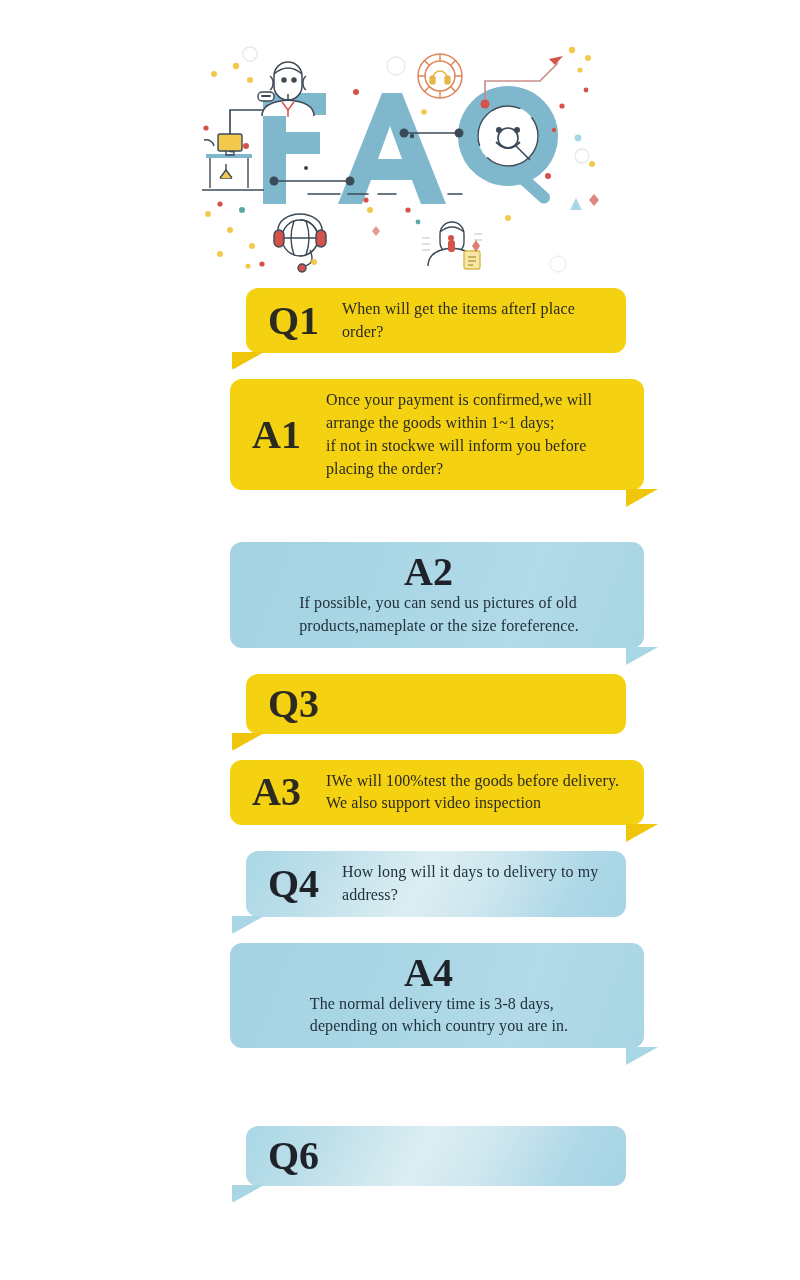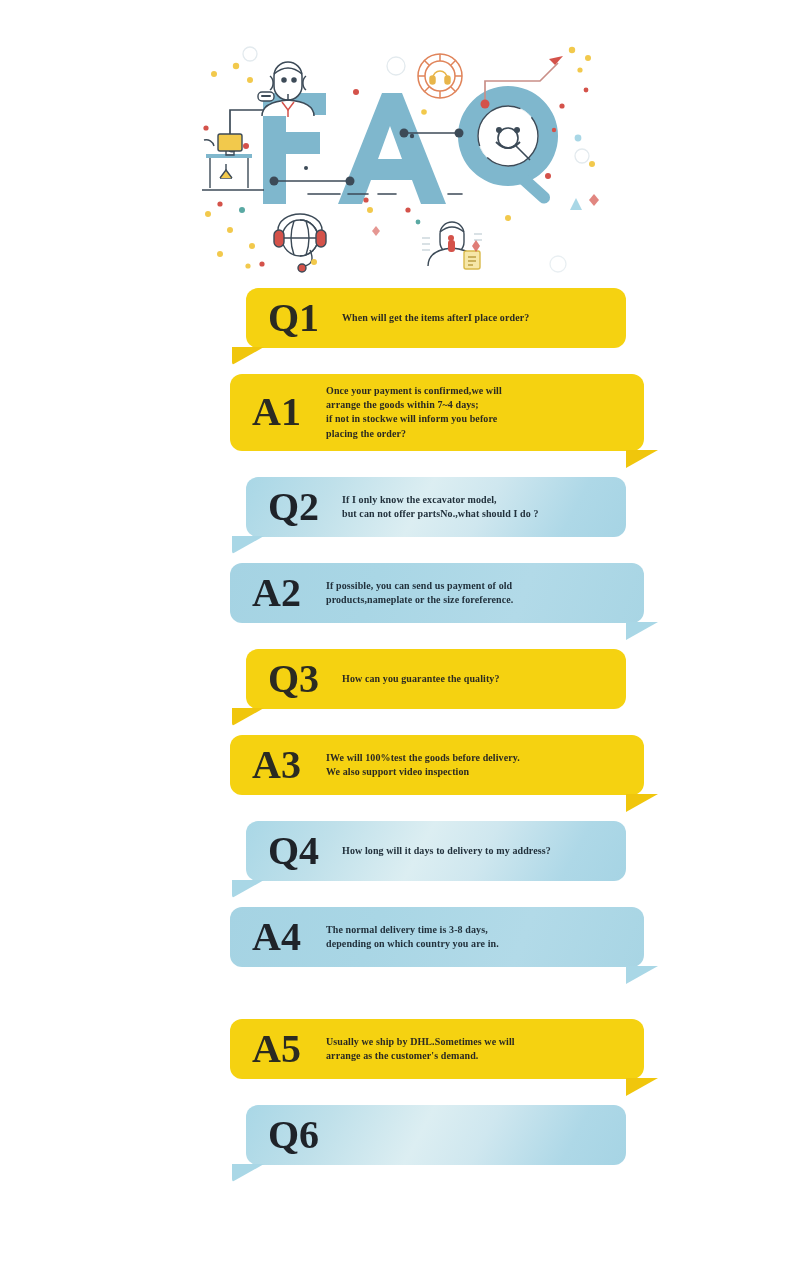--- a/index.html
+++ b/index.html
@@ -93,20 +93,21 @@
     --tail: #F0C60C;
   }
   .theme-yellow.a { background: #F5D211; }
 
   .theme-blue {
     background: linear-gradient(118deg, #a9d7e6 0%, #bfe0ea 22%, #dceef2 46%, #cfe7ef 62%, #aed8e7 84%, #a6d4e4 100%);
     --tail: #a9d7e6;
   }
   .theme-blue.a {
     background: linear-gradient(110deg, #a5d3e3 0%, #a9d6e5 35%, #b2dae8 70%, #a8d5e4 100%);
+    flex-direction: column;
   }
 
   
   .card-label {
     flex: 0 0 auto;
     width: 78px;
     font-family: "Liberation Serif", serif;
     font-size: 40px;
     font-weight: 700;
     line-height: 1;
@@ -114,22 +115,22 @@
     letter-spacing: 0px;
     text-align: left;
     padding-left: 4px;
   }
   .theme-blue .card-label { color: #1f2329; }
 
   
   .card-text {
     flex: 1 1 auto;
     font-family: "Liberation Serif", serif;
-    font-size: 10px;
-    font-weight: 700;
+    font-size: 16px;
+    font-weight: 400;
     line-height: 1.42;
     color: #2b2a22;
     white-space: pre-line;
     letter-spacing: .1px;
   }
   .theme-blue .card-text { color: #22313c; }
   .gap-md { height: 26px; }
 </style>
 </head>
 <body>
@@ -318,46 +319,40 @@
 
     <div class="card-row">
       <div class="card q theme-yellow">
         <div class="card-label">Q1</div>
         <div class="card-text">When will get the items afterI place order?</div>
       </div>
       <div class="gap-md"></div>
       <div class="card a theme-yellow">
         <div class="card-label">A1</div>
         <div class="card-text">Once your payment is confirmed,we will
-arrange the goods within 7~4 days;
+arrange the goods within 1~1 days;
 if not in stockwe will inform you before
 placing the order?</div>
       </div>
       <div class="gap-md"></div>
     </div>
 
     <div class="card-row">
-      <div class="card q theme-blue">
-        <div class="card-label">Q2</div>
-        <div class="card-text">If I only know the excavator model,
-but can not offer partsNo.,what should I do ?</div>
-      </div>
       <div class="gap-md"></div>
       <div class="card a theme-blue">
         <div class="card-label">A2</div>
-        <div class="card-text">If possible, you can send us payment of old
+        <div class="card-text">If possible, you can send us pictures of old
 products,nameplate or the size foreference.</div>
       </div>
       <div class="gap-md"></div>
     </div>
 
     <div class="card-row">
       <div class="card q theme-yellow">
         <div class="card-label">Q3</div>
-        <div class="card-text">How can you guarantee the quality?</div>
       </div>
       <div class="gap-md"></div>
       <div class="card a theme-yellow">
         <div class="card-label">A3</div>
         <div class="card-text">IWe will 100%test the goods before delivery.
 We also support video inspection</div>
       </div>
       <div class="gap-md"></div>
     </div>
 
@@ -370,25 +365,20 @@
       <div class="card a theme-blue">
         <div class="card-label">A4</div>
         <div class="card-text">The normal delivery time is 3-8 days,
 depending on which country you are in.</div>
       </div>
       <div class="gap-md"></div>
     </div>
 
     <div class="card-row">
       <div class="gap-md"></div>
-      <div class="card a theme-yellow">
-        <div class="card-label">A5</div>
-        <div class="card-text">Usually we ship by DHL.Sometimes we will
-arrange as the customer's demand.</div>
-      </div>
       <div class="gap-md"></div>
     </div>
 
     <div class="card-row">
       <div class="card q theme-blue">
         <div class="card-label">Q6</div>
       </div>
       <div class="gap-md"></div>
 
     </div>

